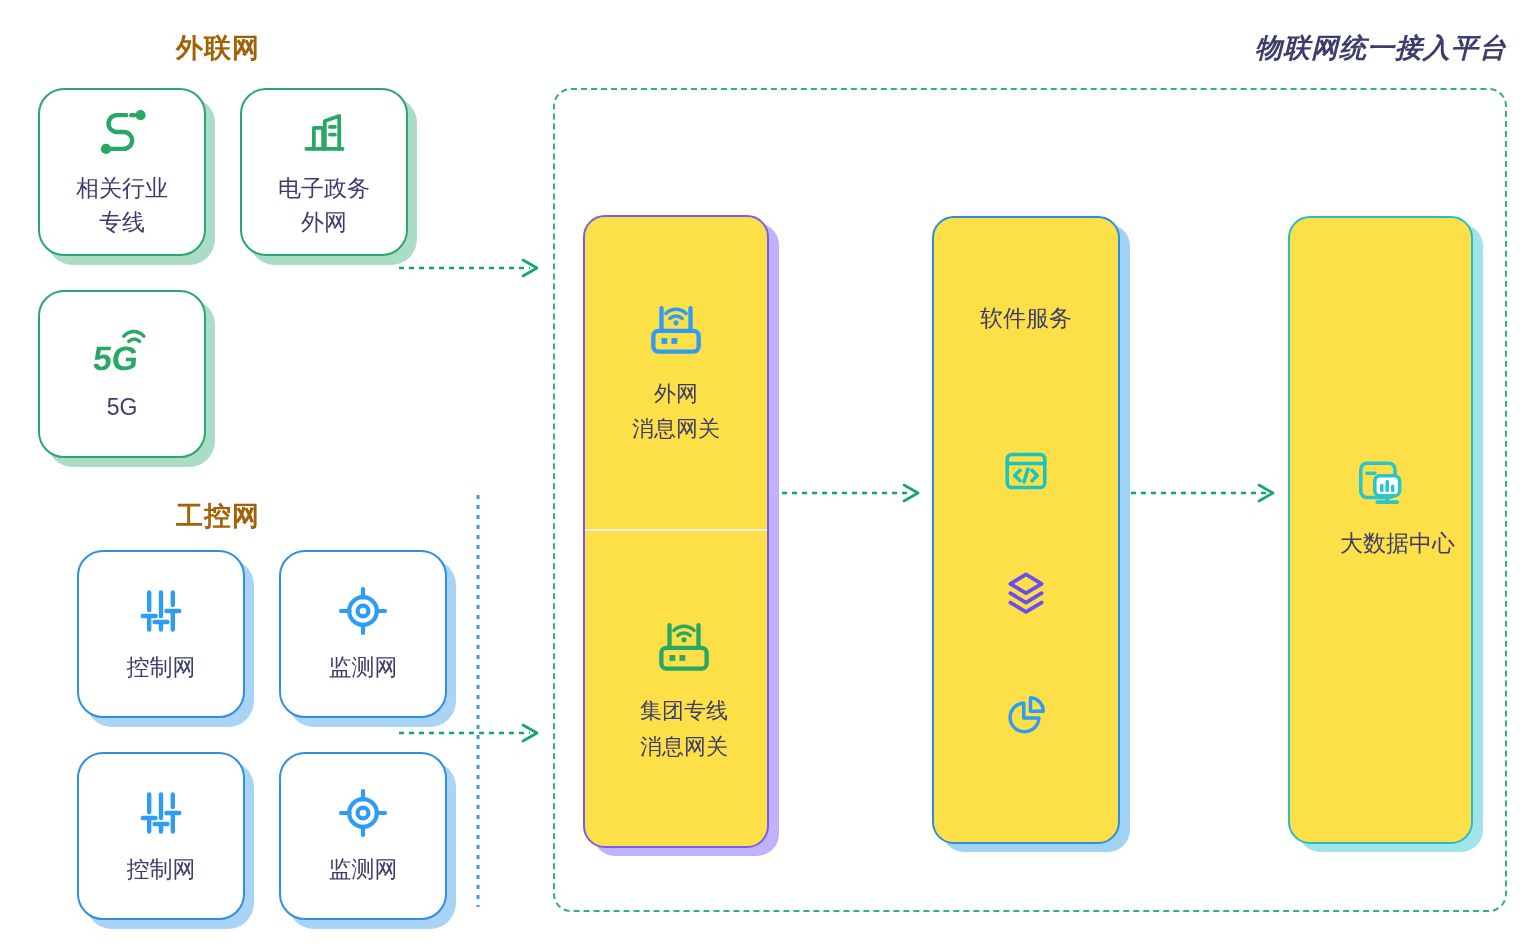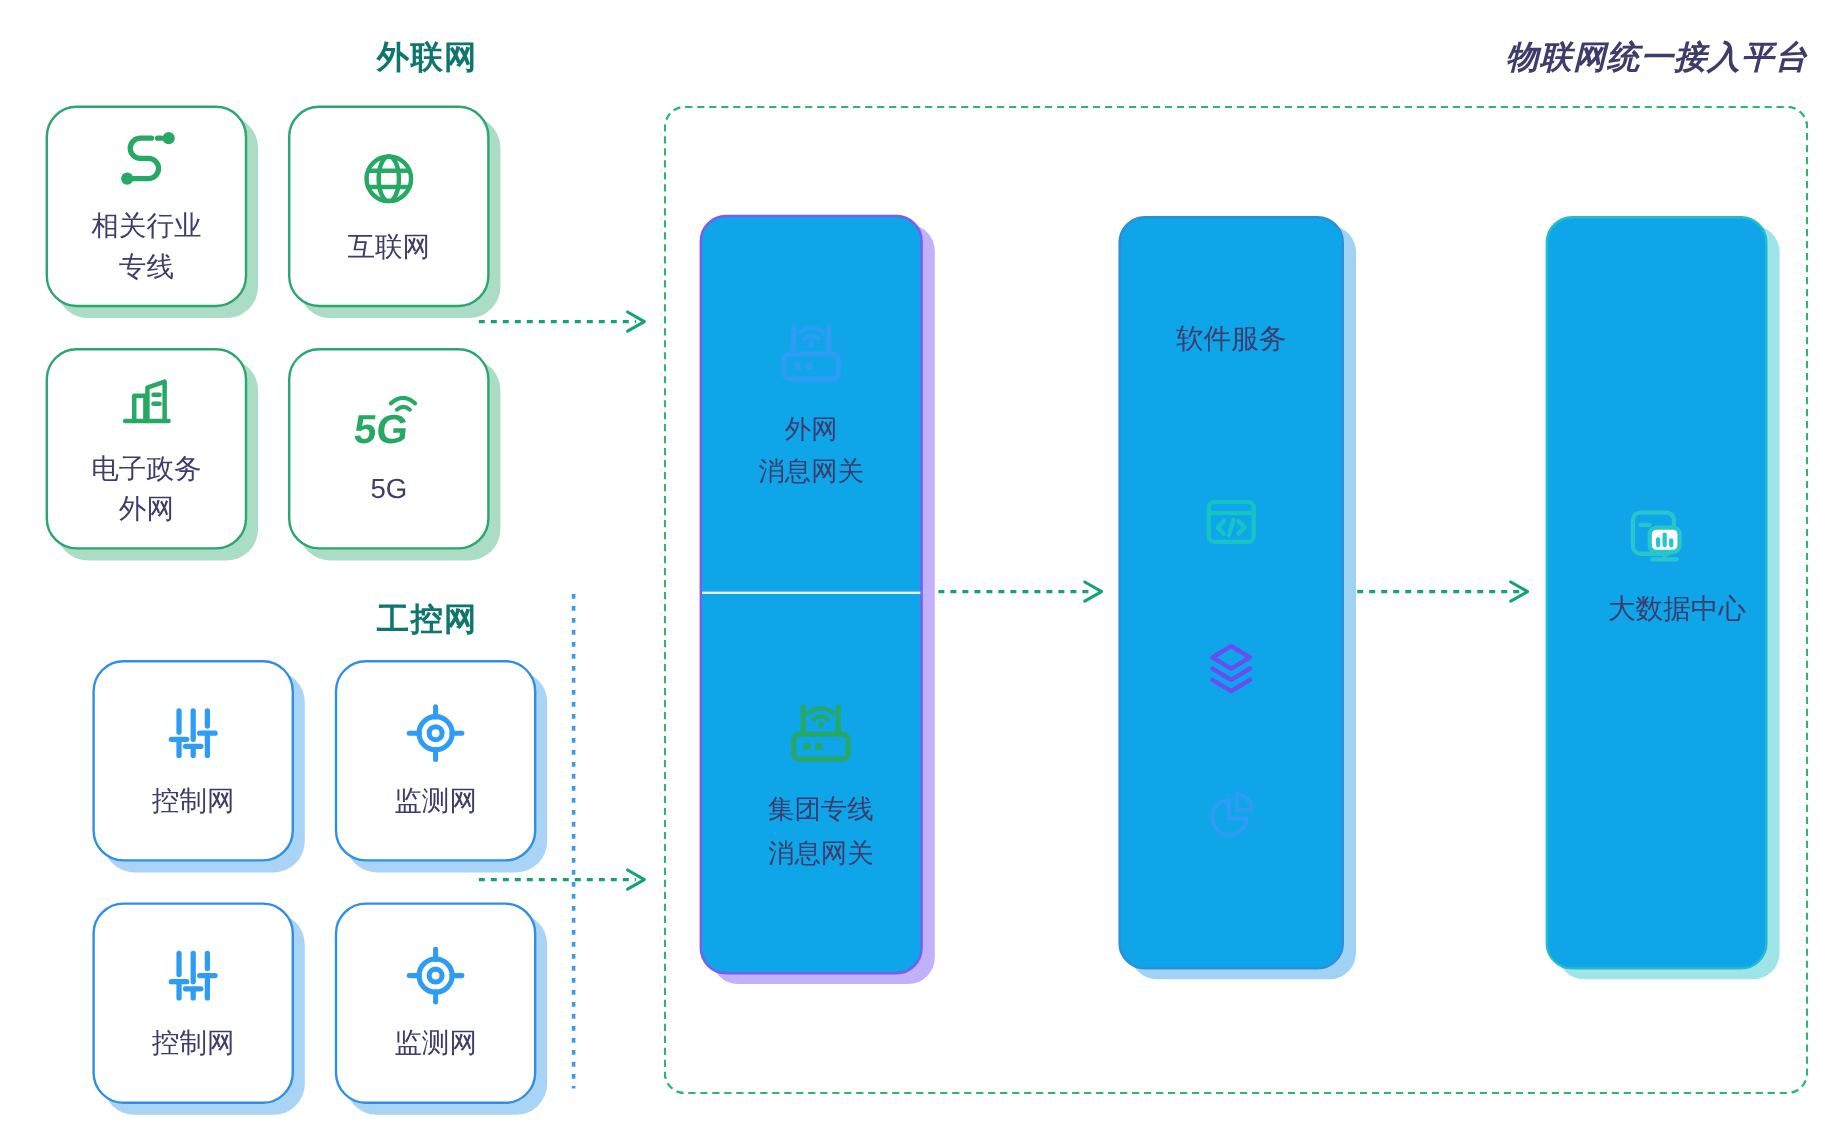--- a/index.html
+++ b/index.html
@@ -5,22 +5,22 @@
   html,body{margin:0;padding:0;}
   body{
     width:1536px;height:947px;background:#ffffff;overflow:hidden;
     font-family:"Liberation Sans","DejaVu Sans",sans-serif;
     color:#3d3c6b;
   }
   .canvas{position:relative;width:1536px;height:947px;}
 
   
   .section-heading{
-    position:absolute;width:360px;left:38px;text-align:right;
-    font-size:27px;font-weight:bold;color:#0f766e;letter-spacing:1px;
+    position:absolute;width:360px;left:38px;text-align:center;
+    font-size:27px;font-weight:bold;color:#a16207;letter-spacing:1px;
   }
   .platform-title{
     position:absolute;left:553px;width:954px;top:30px;text-align:right;
     font-size:27px;font-weight:bold;color:#3d3c6b;letter-spacing:1px;font-style:italic;
   }
 
   
   .card-grid{
     position:absolute;left:38px;display:grid;
     grid-template-columns:168px 168px;grid-template-rows:168px 168px;
@@ -38,21 +38,21 @@
   }
   .card-label div:empty{display:none;}
 
   
   .platform-box{
     position:absolute;left:553px;top:88px;width:954px;height:824px;
     box-sizing:border-box;border:2px dashed #2db673;border-radius:18px;
   }
 
   .inner-box{
-    position:absolute;box-sizing:border-box;background:#0ea5e9;border-radius:22px;
+    position:absolute;box-sizing:border-box;background:#fde047;border-radius:22px;margin-top:36px;
   }
   .gw-box{
     left:583px;top:179px;width:186px;height:633px;
     border:2.5px solid #7a5cf1;box-shadow:10px 8px 0 #c0b1fa;
   }
   .svc-box{
     left:932px;top:180px;width:188px;height:628px;
     border:2.5px solid #2b90d9;box-shadow:10px 8px 0 #9fd2f3;
   }
   .dc-box{
@@ -105,33 +105,20 @@
           <path d="M21.5,6 h1.8" stroke="#27a864" stroke-width="2.6" stroke-linecap="round"></path>
           <circle cx="27" cy="6" r="3" fill="#27a864"></circle>
         </svg>
       </span>
       <div class="card-label">
         <div>相关行业</div>
         <div>专线</div>
       </div>
     </div>
 
-    <div class="card green">
-      <span>
-        <svg width="54" height="54" viewBox="0 0 32 32" fill="none" stroke="#27a864" stroke-width="2.2">
-          <circle cx="16" cy="16" r="11"></circle>
-          <ellipse cx="16" cy="16" rx="5" ry="11"></ellipse>
-          <path d="M6.2,12 H25.8 M6.2,20 H25.8"></path>
-        </svg>
-      </span>
-      <div class="card-label">
-        <div>互联网</div>
-
-      </div>
-    </div>
 
     <div class="card green">
       <span>
         <svg width="54" height="54" viewBox="0 0 32 32" fill="none" stroke="#27a864" stroke-width="2.2" stroke-linecap="round" stroke-linejoin="round">
           <path d="M5.5,26 H27"></path>
           <path d="M10,26 V13.5 H15.5 V26"></path>
           <path d="M16.5,26 V9.5 L25,6.5 V26"></path>
           <path d="M19.5,13 h3"></path>
           <path d="M19.5,17.5 h3"></path>
         </svg>

